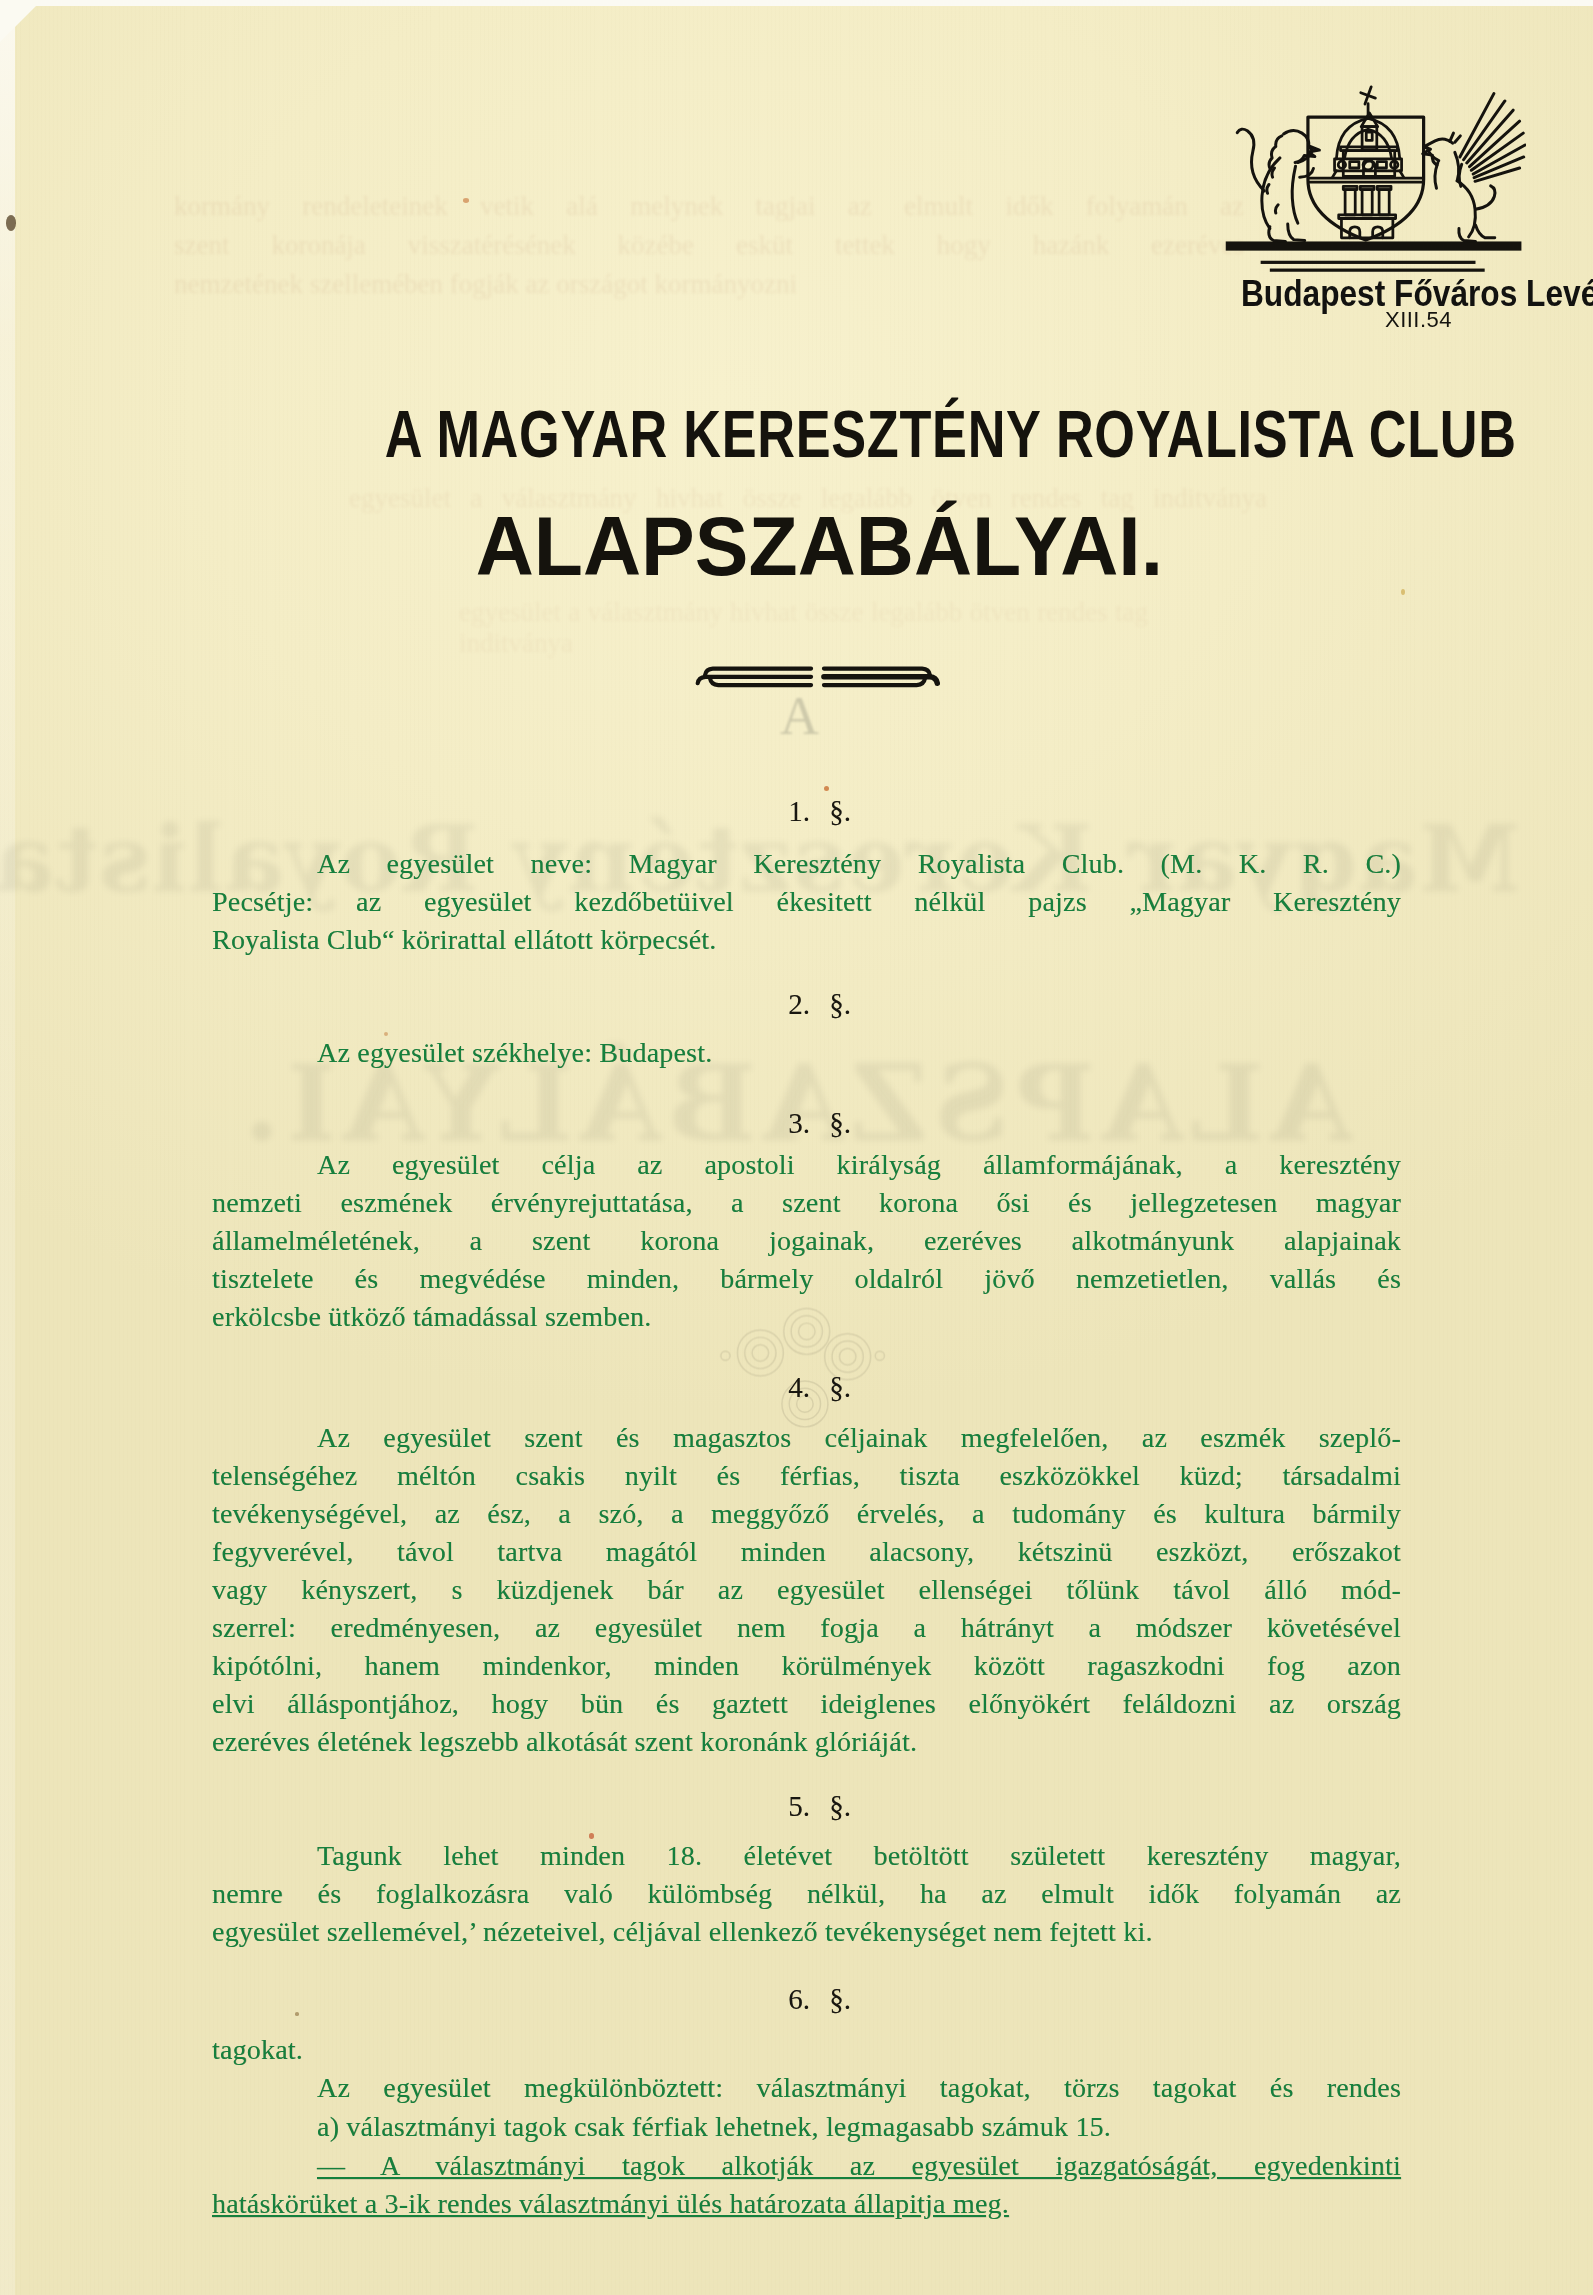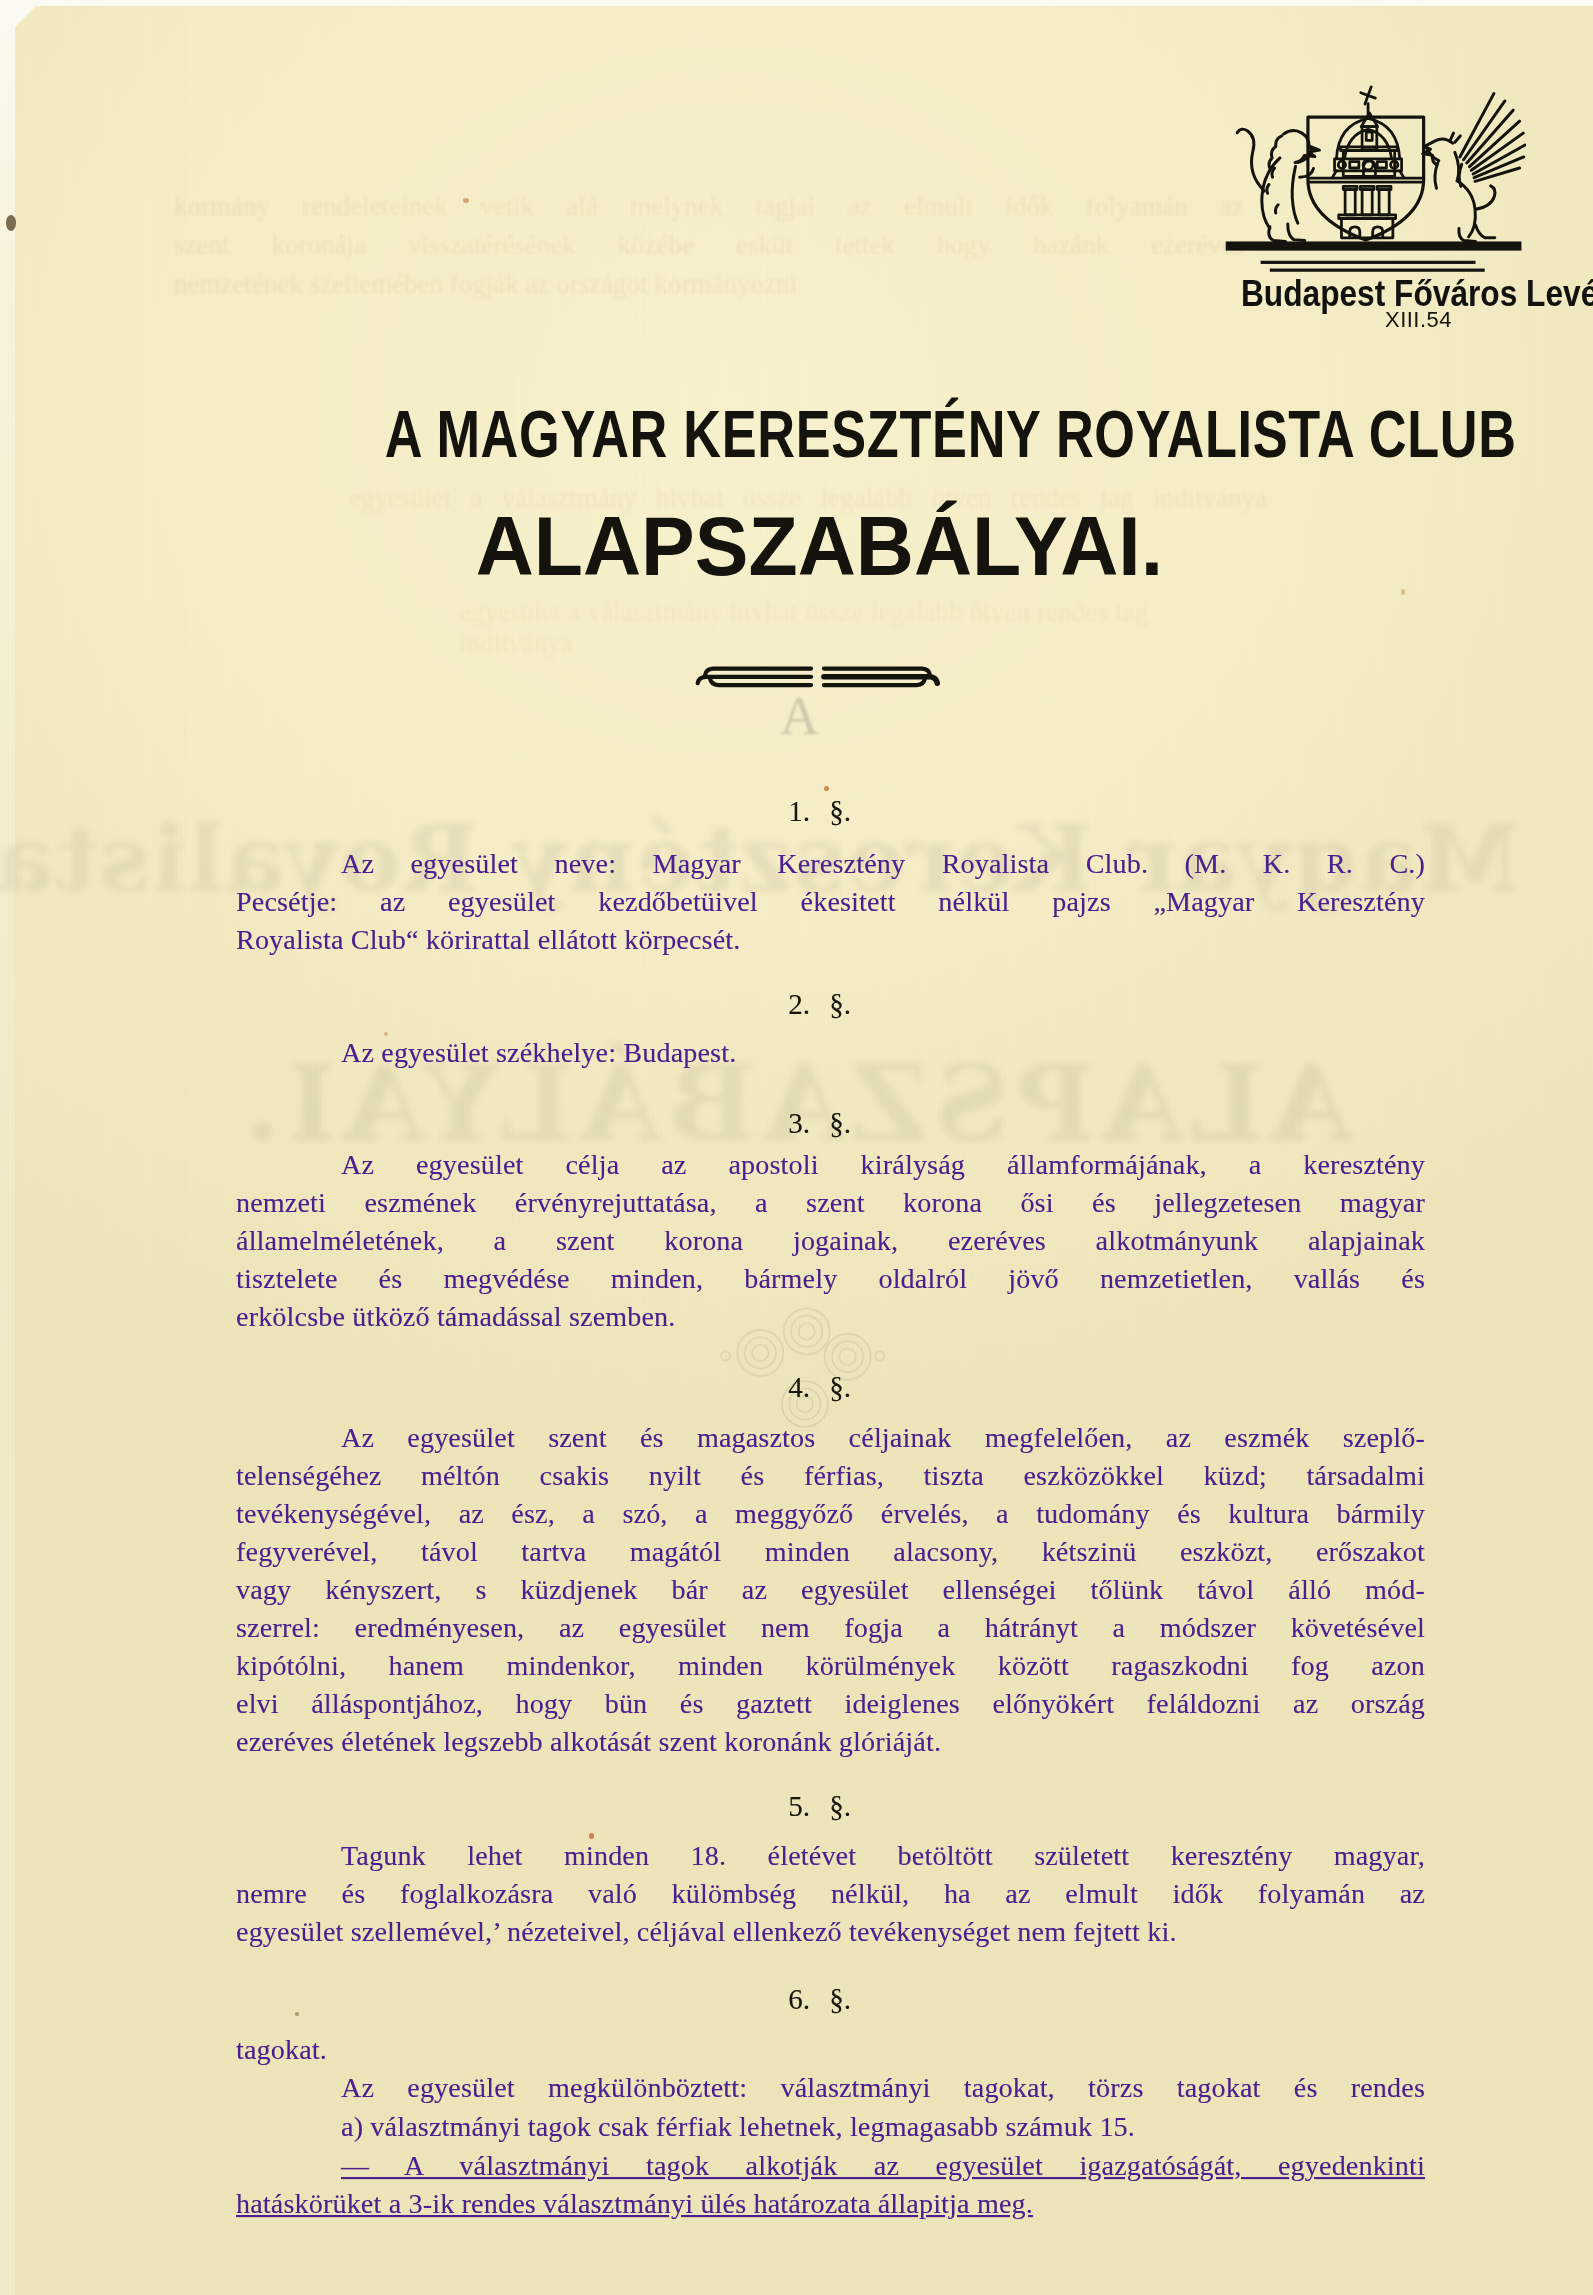--- a/index.html
+++ b/index.html
@@ -42,22 +42,22 @@
   .title1>span{display:inline-block;transform:scaleX(.78);transform-origin:center;white-space:nowrap;letter-spacing:0.9px;}
   .title2{top:505px;font-size:83px;}
   .title2>span{display:inline-block;transform:scaleX(.97);transform-origin:center;white-space:nowrap;}
 
   .ornament{position:absolute;left:689px;top:662px;width:257px;height:37px;}
 
   
   .sec-h{position:absolute;left:225px;width:1189px;text-align:center;
     font-size:29px;line-height:38px;word-spacing:12px;color:#181610;
     text-shadow:0.3px 0.4px 0.3px rgba(25,20,8,.30);}
-  .para{position:absolute;left:236px;width:1189px;font-size:28px;letter-spacing:0.2px;
-    color:#4c1d95;text-shadow:0.3px 0.4px 0.3px rgba(25,20,8,.30);}
+  .para{position:absolute;left:212px;width:1189px;font-size:28px;letter-spacing:0.2px;
+    color:#15803d;text-shadow:0.3px 0.4px 0.3px rgba(25,20,8,.30);}
   .line{height:38px;line-height:38px;text-align:justify;text-align-last:justify;overflow:visible;white-space:nowrap;}
   .line.first{text-indent:105px;}
   .line.lastline{text-align-last:left;white-space:normal;}
 
   .h1{top:792px;} .p1{top:845px;}
   .h2{top:985px;} .p2{top:1034px;}
   .h3{top:1104px;} .p3{top:1146px;}
   .h4{top:1368px;} .p4{top:1419px;}
   .h5{top:1787px;} .p5{top:1837px;}
   .h6{top:1980px;} .p6a{top:2031px;} .p6b{top:2108px;} .p6c{top:2147px;text-decoration:underline;}

